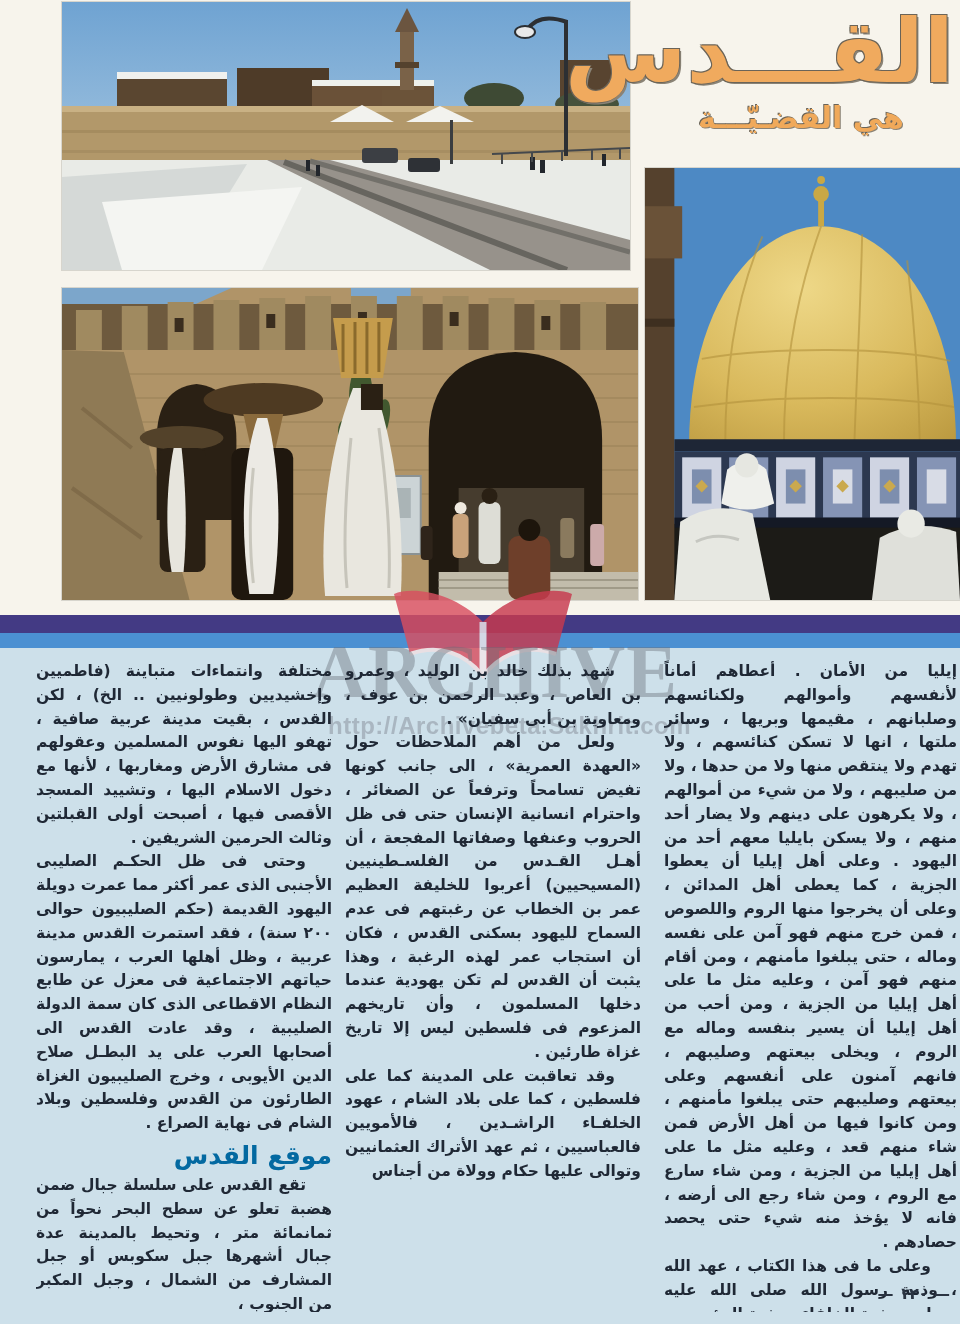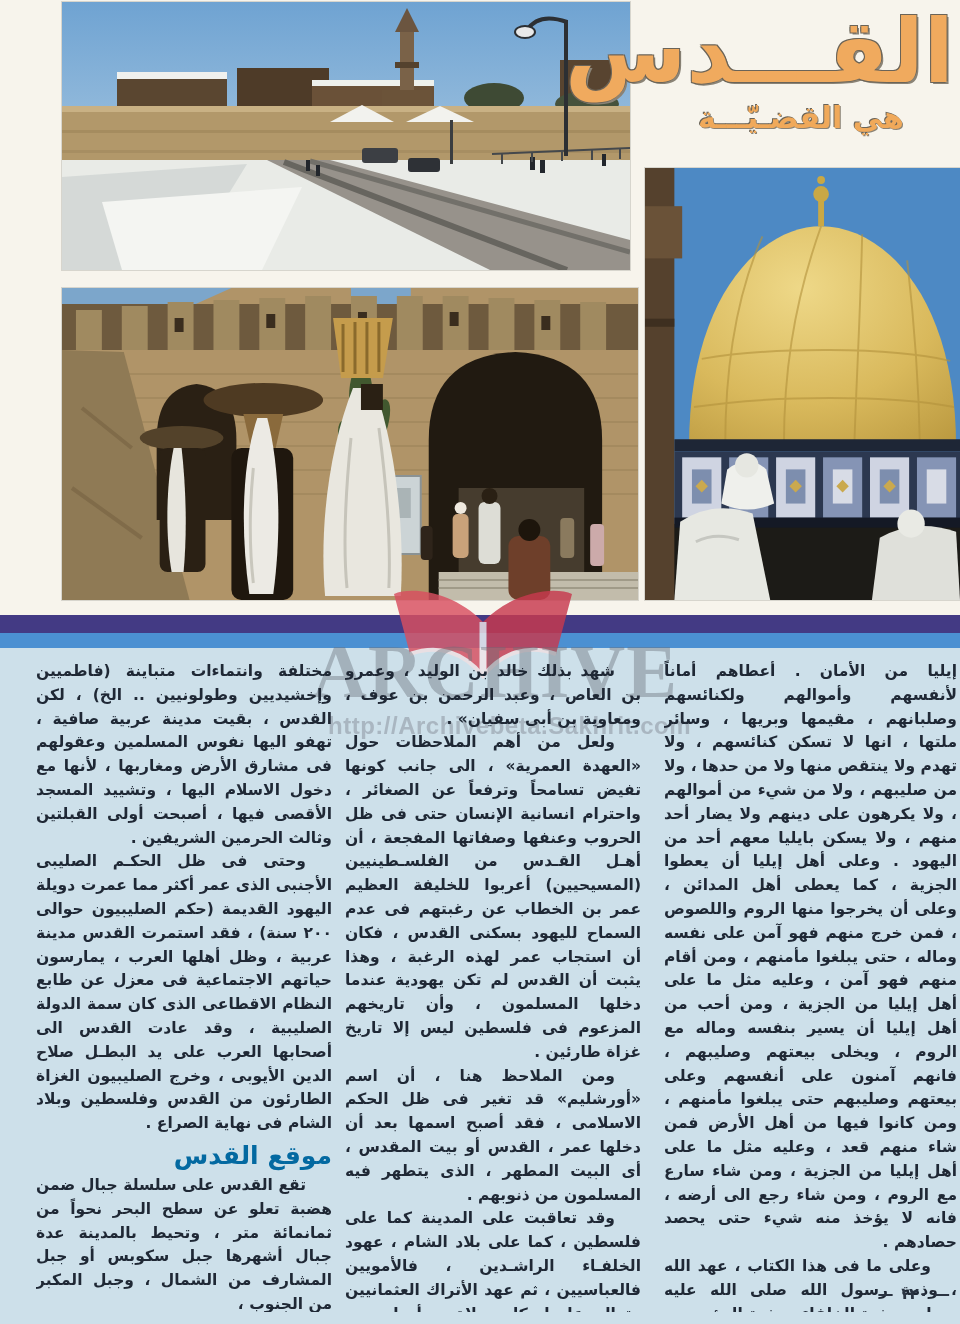--- a/index.html
+++ b/index.html
@@ -310,21 +310,20 @@
 <div class="abs wm-url">http://Archivebeta.Sakhrit.com</div>
 
 <div class="col" id="col-right">
   <p>إيليا من الأمان . أعطاهم أماناً لأنفسهم وأموالهم ولكنائسهم وصلبانهم ، مقيمها وبريها ، وسائر ملتها ، انها لا تسكن كنائسهم ، ولا تهدم ولا ينتقص منها ولا من حدها ، ولا من صليبهم ، ولا من شيء من أموالهم ، ولا يكرهون على دينهم ولا يضار أحد منهم ، ولا يسكن بايليا معهم أحد من اليهود . وعلى أهل إيليا أن يعطوا الجزية ، كما يعطى أهل المدائن ، وعلى أن يخرجوا منها الروم واللصوص ، فمن خرج منهم فهو آمن على نفسه وماله ، حتى يبلغوا مأمنهم ، ومن أقام منهم فهو آمن ، وعليه مثل ما على أهل إيليا من الجزية ، ومن أحب من أهل إيليا أن يسير بنفسه وماله مع الروم ، ويخلى بيعتهم وصليبهم ، فانهم آمنون على أنفسهم وعلى بيعتهم وصليبهم حتى يبلغوا مأمنهم ، ومن كانوا فيها من أهل الأرض فمن شاء منهم قعد ، وعليه مثل ما على أهل إيليا من الجزية ، ومن شاء سارع مع الروم ، ومن شاء رجع الى أرضه ، فانه لا يؤخذ منه شيء حتى يحصد حصادهم .</p>
   <p class="indent">وعلى ما فى هذا الكتاب ، عهد الله ، وذمة رسول الله صلى الله عليه وسلم ، وذمة الخلفاء ، وذمة المؤمنين ، اذا أعطوا الذى عليهم من الجزية .</p>
 </div>
 
 <div class="col" id="col-middle">
   <p class="indent">شهد بذلك خالد بن الوليد ، وعمرو بن العاص ، وعبد الرحمن بن عوف ، ومعاوية بن أبى سفيان» .</p>
   <p class="indent">ولعل من أهم الملاحظات حول «العهدة العمرية» ، الى جانب كونها تفيض تسامحاً وترفعاً عن الصغائر ، واحترام انسانية الإنسان حتى فى ظل الحروب وعنفها وصفاتها المفجعة ، أن أهـل القـدس من الفلسـطينيين (المسيحيين) أعربوا للخليفة العظيم عمر بن الخطاب عن رغبتهم فى عدم السماح لليهود بسكنى القدس ، فكان أن استجاب عمر لهذه الرغبة ، وهذا يثبت أن القدس لم تكن يهودية عندما دخلها المسلمون ، وأن تاريخهم المزعوم فى فلسطين ليس إلا تاريخ غزاة طارئين .</p>
-  <p class="indent">ومن الملاحظ هنا ، أن اسم «أورشليم» قد تغير فى ظل الحكم الاسلامى ، فقد أصبح اسمها بعد أن دخلها عمر ، القدس أو بيت المقدس ، أى البيت المطهر ، الذى يتطهر فيه المسلمون من ذنوبهم .</p>
   <p class="indent">وقد تعاقبت على المدينة كما على فلسطين ، كما على بلاد الشام ، عهود الخلفـاء الراشـدين ، فالأمويين فالعباسيين ، ثم عهد الأتراك العثمانيين وتوالى عليها حكام وولاة من أجناس</p>
 </div>
 
 <div class="col" id="col-left">
   <p>مختلفة وانتماءات متباينة (فاطميين وإخشيديين وطولونيين .. الخ) ، لكن القدس ، بقيت مدينة عربية صافية ، تهفو اليها نفوس المسلمين وعقولهم فى مشارق الأرض ومغاربها ، لأنها مع دخول الاسلام اليها ، وتشييد المسجد الأقصى فيها ، أصبحت أولى القبلتين وثالث الحرمين الشريفين .</p>
   <p class="indent">وحتى فى ظل الحكـم الصليبى الأجنبى الذى عمر أكثر مما عمرت دويلة اليهود القديمة (حكم الصليبيون حوالى ٢٠٠ سنة) ، فقد استمرت القدس مدينة عربية ، وظل أهلها العرب ، يمارسون حياتهم الاجتماعية فى معزل عن طابع النظام الاقطاعى الذى كان سمة الدولة الصليبية ، وقد عادت القدس الى أصحابها العرب على يد البطـل صلاح الدين الأيوبى ، وخرج الصليبيون الغزاة الطارئون من القدس وفلسطين وبلاد الشام فى نهاية الصراع .</p>
   <div class="section-heading">موقع القدس</div>
   <p class="indent">تقع القدس على سلسلة جبال ضمن هضبة تعلو عن سطح البحر نحواً من ثمانمائة متر ، وتحيط بالمدينة عدة جبال أشهرها جبل سكوبس أو جبل المشارف من الشمال ، وجبل المكبر من الجنوب ،</p>
 </div>
 

